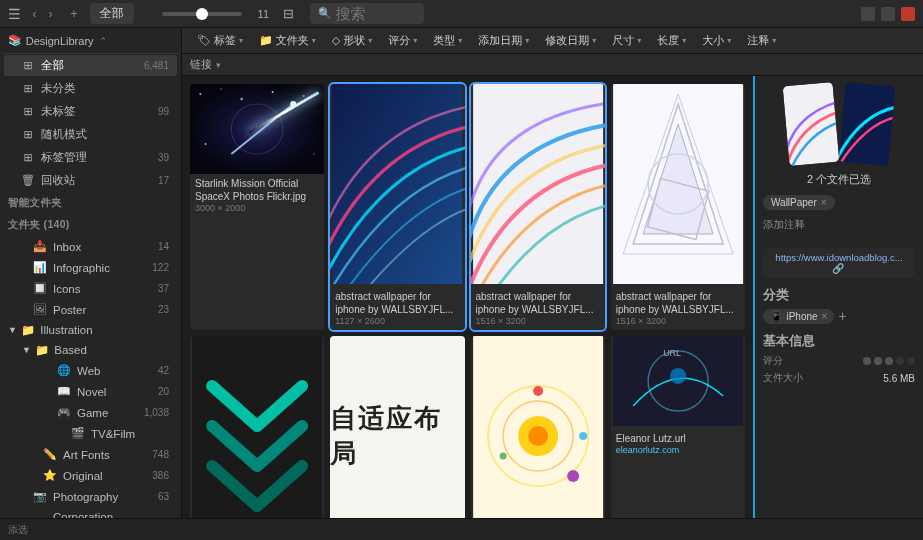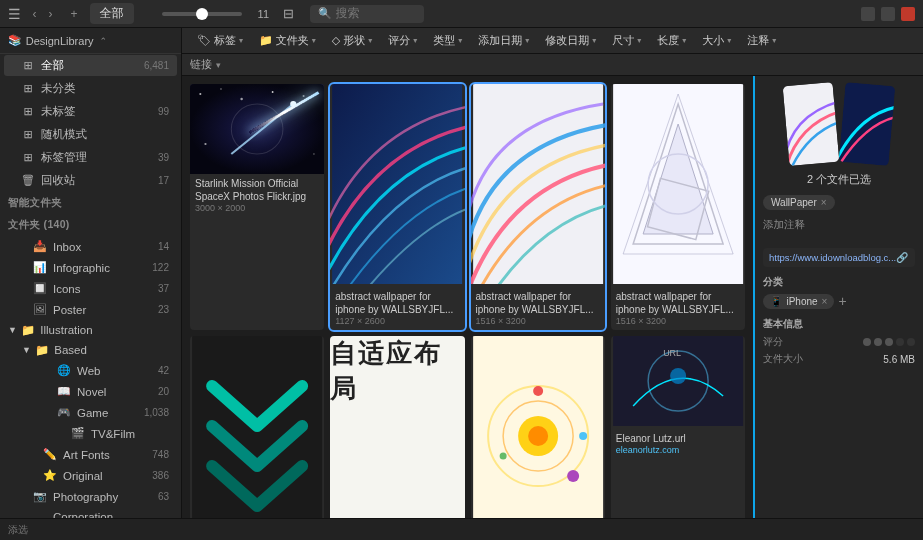--- a/index.html
+++ b/index.html
@@ -43,21 +43,21 @@
     .count-label { color: #aaa; font-size: 11px; margin-left: 8px; }
     .filter-btn { color: #aaa; font-size: 13px; margin-left: 6px; }
     .search-box {
       display: flex; align-items: center;
       background: #3a3a3a; border-radius: 4px;
       padding: 2px 8px; margin-left: 8px;
       gap: 4px;
     }
     .search-box input {
       background: transparent; border: none; outline: none;
-      color: #ccc; font-size: 12px; width: 80px; font-family: Liberation Mono, monospace;
+      color: #ccc; font-size: 15px; width: 80px;
     }
     
     .main-layout {
       display: flex;
       flex: 1;
       overflow: hidden;
     }
     
     .sidebar {
       width: 182px;
@@ -202,23 +202,24 @@
     }
     .url-row {
       background: #2a2a2a;
       border-radius: 4px;
       padding: 4px 6px;
       font-size: 9.5px;
       color: #8ab4f8;
       margin-bottom: 8px;
       display: flex; align-items: center; justify-content: space-between;
       word-break: break-all;
+      flex-direction: column;
     }
     .section-title {
-      font-size: 10px;
+      font-size: 13px;
       color: #aaa;
       margin-bottom: 4px;
       font-weight: 600;
     }
     .classify-row {
       display: flex; align-items: center; gap: 4px; margin-bottom: 8px; flex-wrap: wrap;
     }
     .classify-chip {
       background: #3a3a3a;
       border-radius: 10px;
@@ -566,21 +567,21 @@
               <rect width="130" height="200" fill="#1a1a1a"></rect>
 
               <polyline points="20,50 65,90 110,50" fill="none" stroke="#00bfa5" stroke-width="12" stroke-linejoin="round" stroke-linecap="round"></polyline>
               <polyline points="20,90 65,130 110,90" fill="none" stroke="#00897b" stroke-width="12" stroke-linejoin="round" stroke-linecap="round"></polyline>
               <polyline points="20,130 65,170 110,130" fill="none" stroke="#00695c" stroke-width="12" stroke-linejoin="round" stroke-linecap="round"></polyline>
             </svg>
             
           </div>
 
           <div class="grid-item">
-            <div style="width:100%;height:200px;background:#f5f5f0;display:flex;justify-content:center;font-size:26px;font-weight:900;color:#222;letter-spacing:2px;">
+            <div style="width:100%;height:200px;background:#f5f5f0;display:flex;align-items:center;justify-content:center;font-size:26px;font-weight:900;color:#222;letter-spacing:2px;">
               <span>自适应布局</span>
             </div>
           </div>
 
           <div class="grid-item">
             <svg width="100%" height="200" viewBox="0 0 130 200">
               <rect width="130" height="200" fill="#fff8e1"></rect>
               <circle cx="65" cy="100" r="50" fill="none" stroke="#ffcc02" stroke-width="2" opacity="0.4"></circle>
               <circle cx="65" cy="100" r="35" fill="none" stroke="#ff9800" stroke-width="1.5" opacity="0.5"></circle>
               <circle cx="65" cy="100" r="20" fill="#ffcc00" opacity="0.9"></circle>

